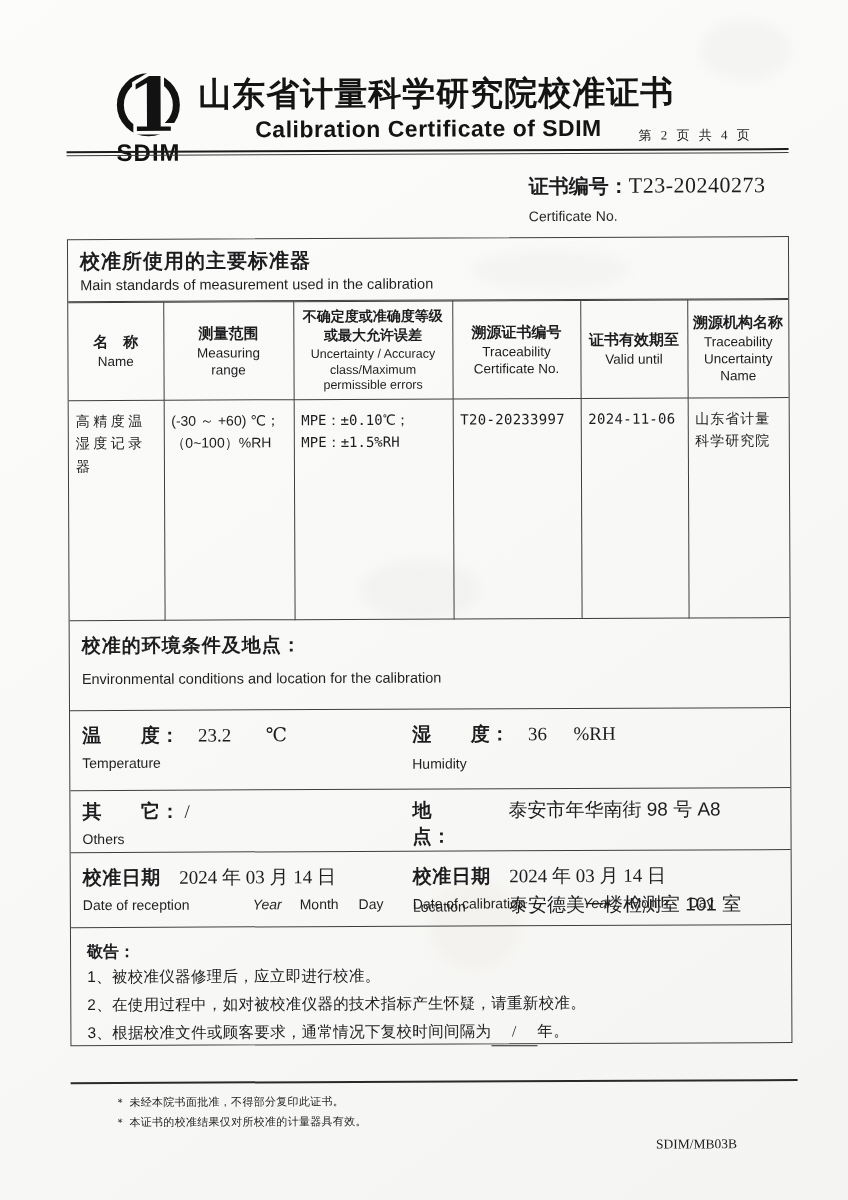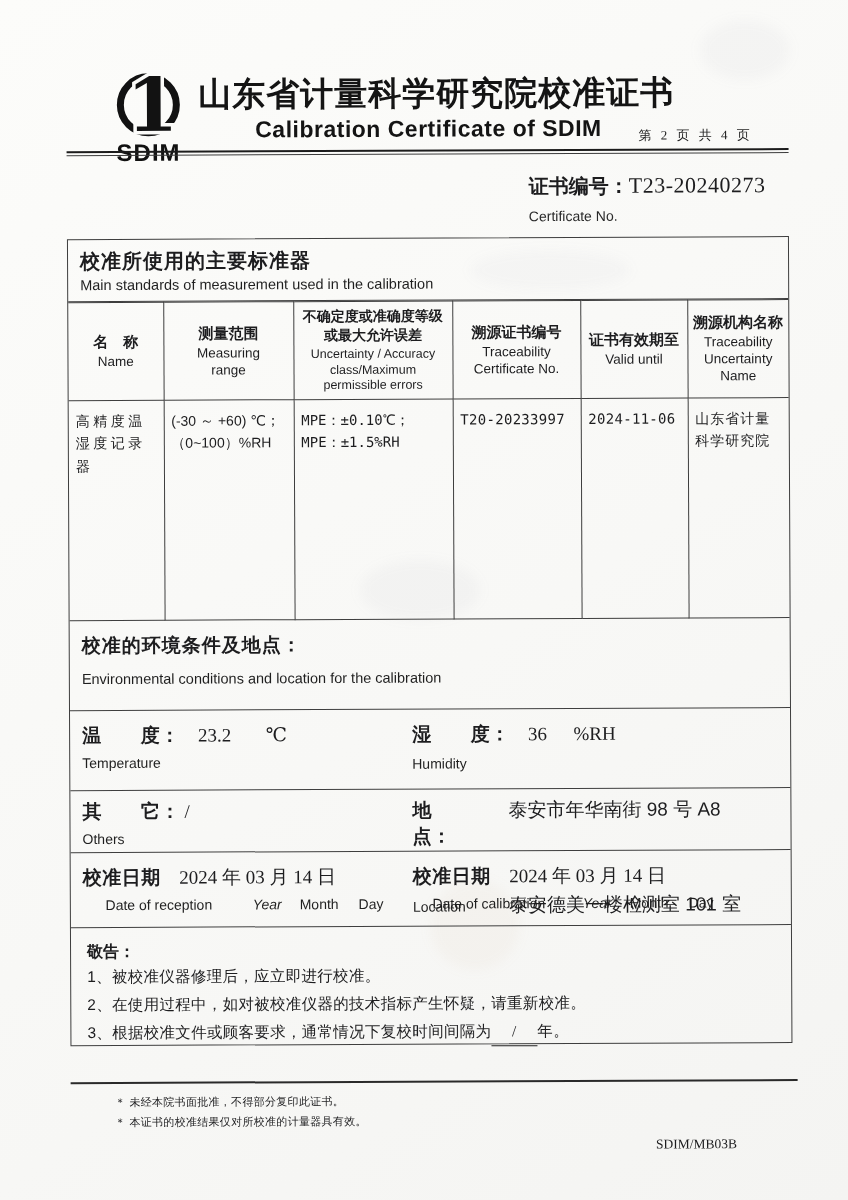--- a/index.html
+++ b/index.html
@@ -81,21 +81,21 @@
   .val { font-family:"Liberation Serif","DejaVu Serif",serif; font-size:19px; }
   .en-label { font-size:14px; color:#1f1f1f;margin-top:45px; }
   .mt6 { margin-top:6px; } .mt8 { margin-top:8px; }
   .sp14 { margin-left:14px;margin-top:16px; } .sp22 { margin-left:22px; } .sp30 { margin-left:30px; }
 
   .loc-grid { display:grid; grid-template-columns:96px 1fr; row-gap:4px; align-items:baseline; }
   .loc-grid .v { font-size:19px; }
   .loc-v2 { font-size:19px; }
 
   .date-en { display:flex; align-items:baseline; }
-  .date-en .lbl { width:152px;text-align:center; }
+  .date-en .lbl { width:152px; }
   .date-en .u1 { margin-left:18px;font-style:italic; } .date-en .u2 { margin-left:18px; } .date-en .u3 { margin-left:20px; }
 
   .row-notice { padding:14px 16px 0; border-bottom:none; display:block; height:119px; }
   .notice-title { font-size:16px; font-weight:600; }
   .notice-item { font-size:15.5px; line-height:1.8; letter-spacing:.3px; }
   .blank { display:inline-block; min-width:46px; text-align:center; border-bottom:1.5px solid #222;
            font-family:"Liberation Serif",serif; }
 
   
   .foot-rule { position:absolute; left:68px; top:1081px; width:727px; border-top:2px solid #2a2a2a; }

